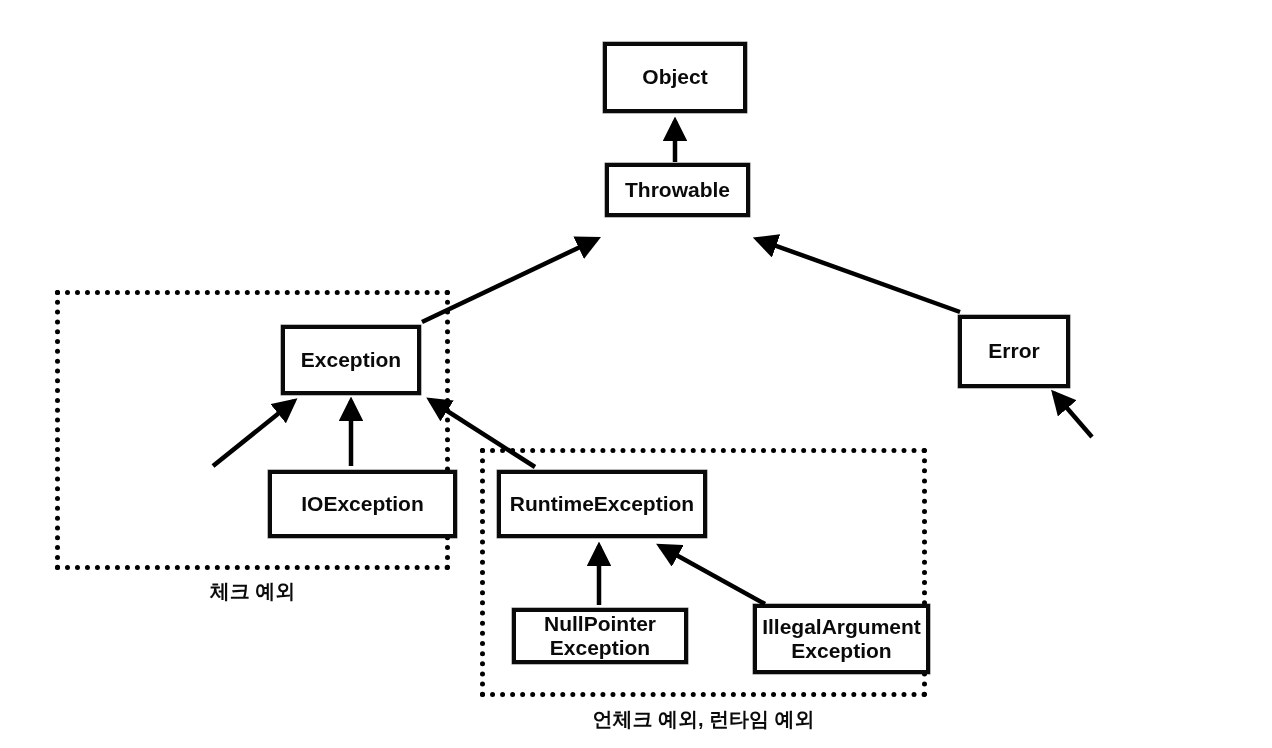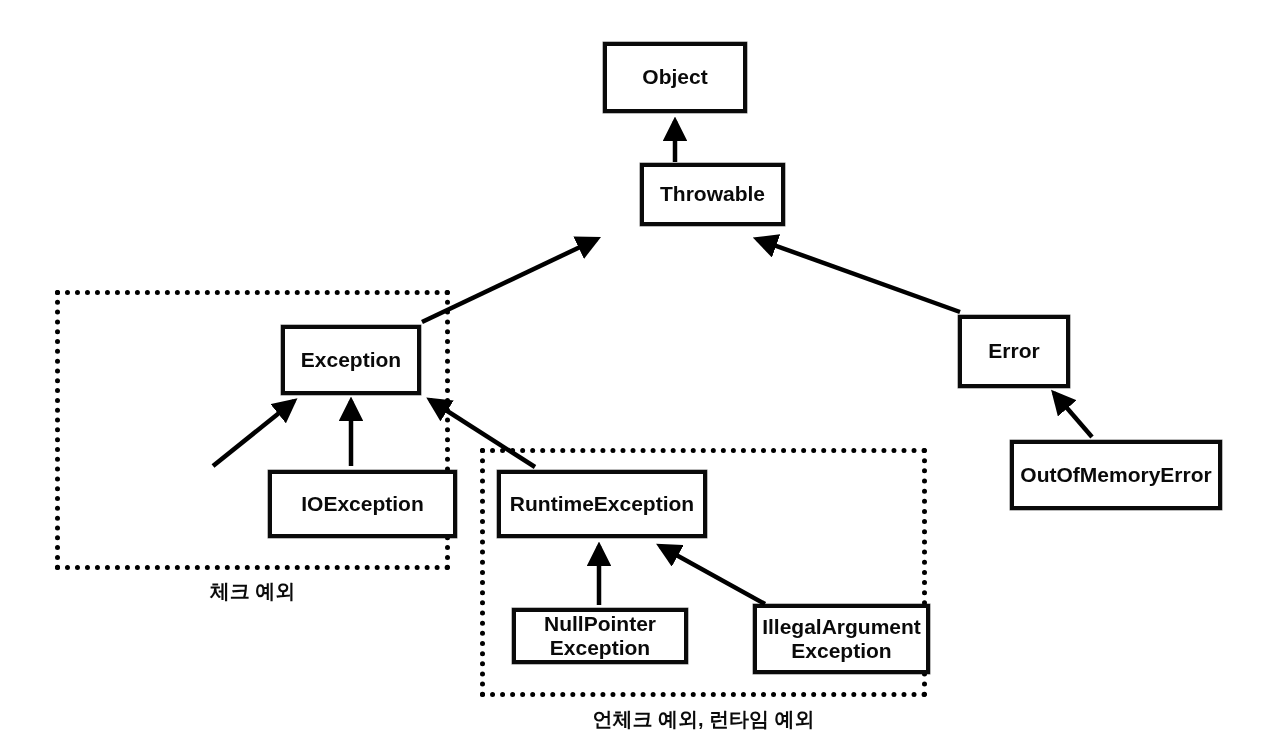--- a/index.html
+++ b/index.html
@@ -44,21 +44,21 @@
   #arrow-layer {
     position: absolute;
     left: 0; top: 0;
     width: 1272px;
     height: 748px;
     pointer-events: none;
   }
 
   
   #node-object                     { left: 603px; top: 42px;  width: 144px; height: 71px; }
-  #node-throwable                  { left: 605px; top: 163px; width: 145px; height: 63px; margin-left: 35px; }
+  #node-throwable                  { left: 605px; top: 163px; width: 145px; height: 54px; }
   #node-exception                  { left: 281px; top: 325px; width: 140px; height: 70px; }
   #node-error                      { left: 958px; top: 315px; width: 112px; height: 73px; }
   #node-sql_exception              { left: 79px;  top: 470px; width: 165px; height: 68px; }
   #node-io_exception               { left: 268px; top: 470px; width: 189px; height: 68px; }
   #node-runtime_exception          { left: 497px; top: 470px; width: 210px; height: 68px; }
   #node-null_pointer_exception     { left: 512px; top: 608px; width: 176px; height: 56px; }
   #node-illegal_argument_exception { left: 733px; top: 604px; width: 177px; height: 70px; margin-left: 20px; }
   #node-out_of_memory_error        { left: 1010px; top: 440px; width: 212px; height: 70px; }
 
   
@@ -80,21 +80,20 @@
   <div class="node" id="node-object">Object</div>
   <div class="node" id="node-throwable">Throwable</div>
   <div class="node" id="node-exception">Exception</div>
   <div class="node" id="node-error">Error</div>
   <div class="node" id="node-io_exception">IOException</div>
   <div class="node" id="node-runtime_exception">RuntimeException</div>
   <div class="node" id="node-null_pointer_exception">NullPointer
 Exception</div>
   <div class="node" id="node-illegal_argument_exception">IllegalArgument
 Exception</div>
-  <div class="node" id="node-out_of_memory_error">OutOfMemoryError</div>
 
   <svg id="arrow-layer" xmlns="http://www.w3.org/2000/svg">
     <defs>
       <marker id="arrowhead" viewBox="0 0 10 10" markerWidth="5.5" markerHeight="5.5" refX="8.2" refY="5" orient="auto" markerUnits="strokeWidth">
         <path d="M0,0 L10,5 L0,10 z" fill="#000000"></path>
       </marker>
     </defs>
   <line x1="675" y1="162" x2="675" y2="121" stroke="#000000" stroke-width="4.5" marker-end="url(#arrowhead)"></line>
       <line x1="422" y1="322" x2="597" y2="239" stroke="#000000" stroke-width="4.5" marker-end="url(#arrowhead)"></line>
       <line x1="960" y1="312" x2="757" y2="239" stroke="#000000" stroke-width="4.5" marker-end="url(#arrowhead)"></line>

